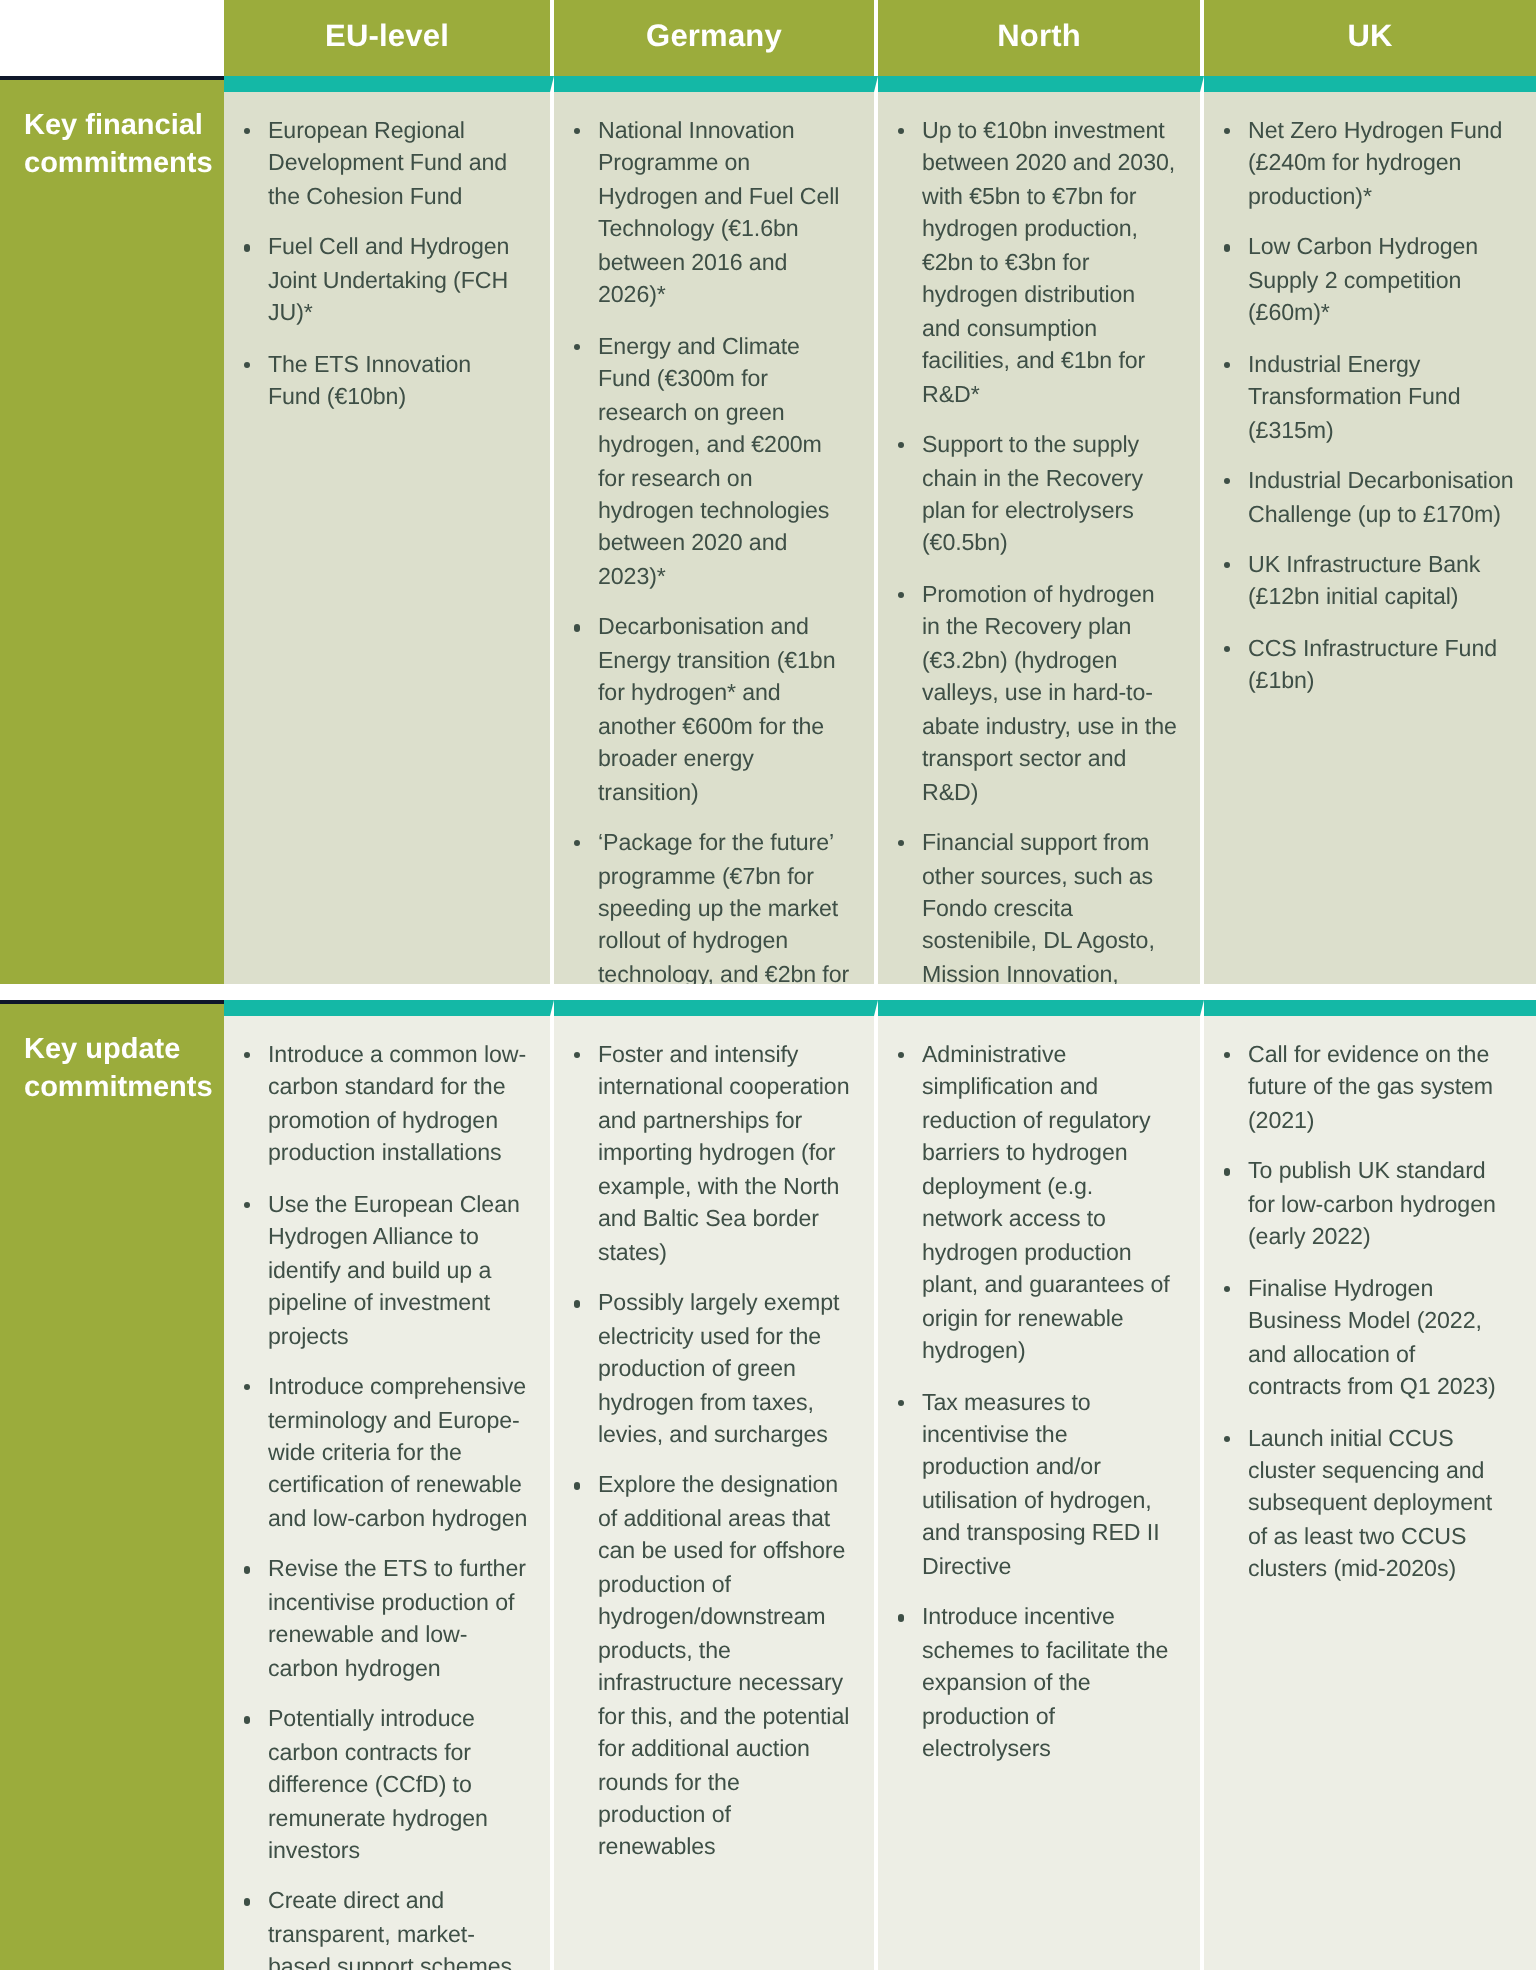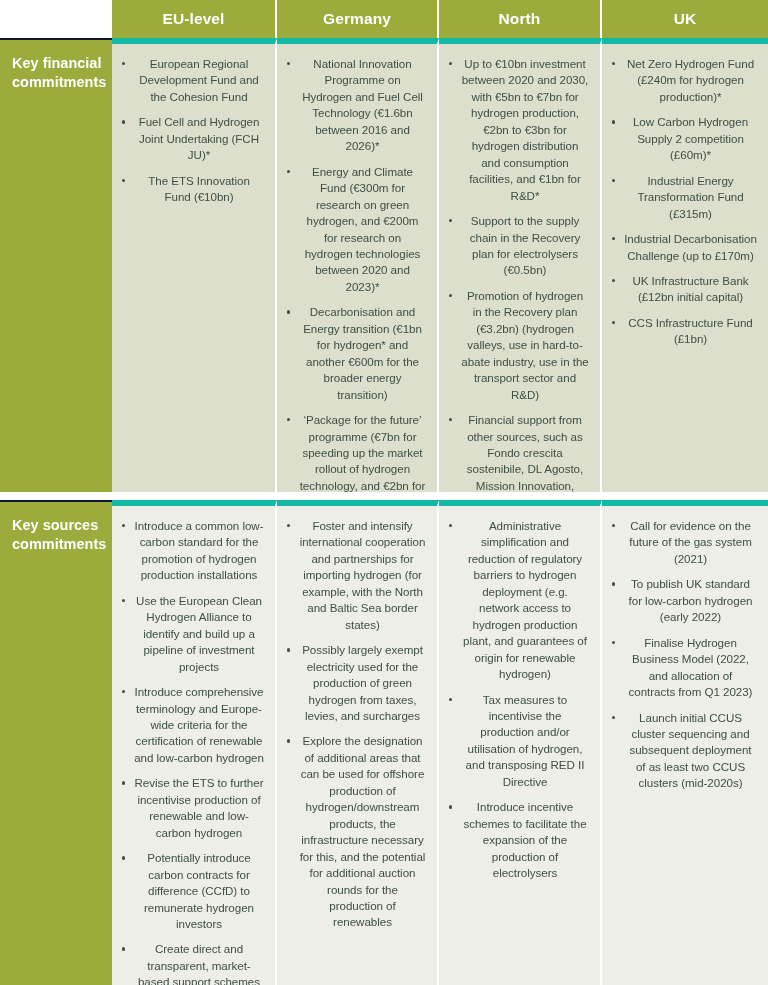--- a/index.html
+++ b/index.html
@@ -52,24 +52,23 @@
     line-height: 1.28;
     padding: 14px 10px 0 12px;
     box-sizing: border-box;
     border-top: 2px solid #0f172a;
   }
 
   
   .cell {
     box-sizing: border-box;
     padding: 12px 11px 10px 8px;
-    border-top: 6px solid #14b8a6;
+    border-top: 8px solid #14b8a6;
     border-right: 2px solid #ffffff;
     overflow: hidden;
-    text-align: center;
   }
   .cell.last { border-right: none; }
   .row-a .cell, .row-a.cell { background: #DCDFCC; }
   .row-b .cell, .row-b.cell { background: #EDEEE5; }
 
   .spacer { background: #ffffff; }
 
   ul.bullets {
     margin: 0;
     padding: 0;
@@ -152,21 +151,21 @@
       </ul>
   </div>
 
   <div class="spacer"></div>
   <div class="spacer"></div>
   <div class="spacer"></div>
   <div class="spacer"></div>
   <div class="spacer"></div>
 
   <div class="row-head">
-    <span>Key sources commitments</span>
+    <span>Key update commitments</span>
   </div>
   <div class="cell row-b">
     <ul class="bullets">
         <li>Introduce a common low-carbon standard for the promotion of hydrogen production installations</li>
         <li>Use the European Clean Hydrogen Alliance to identify and build up a pipeline of investment projects</li>
         <li>Introduce comprehensive terminology and Europe-wide criteria for the certification of renewable and low-carbon hydrogen</li>
         <li>Revise the ETS to further incentivise production of renewable and low-carbon hydrogen</li>
         <li>Potentially introduce carbon contracts for difference (CCfD) to remunerate hydrogen investors</li>
         <li>Create direct and transparent, market-based support schemes for renewable hydrogen</li>
       </ul>

